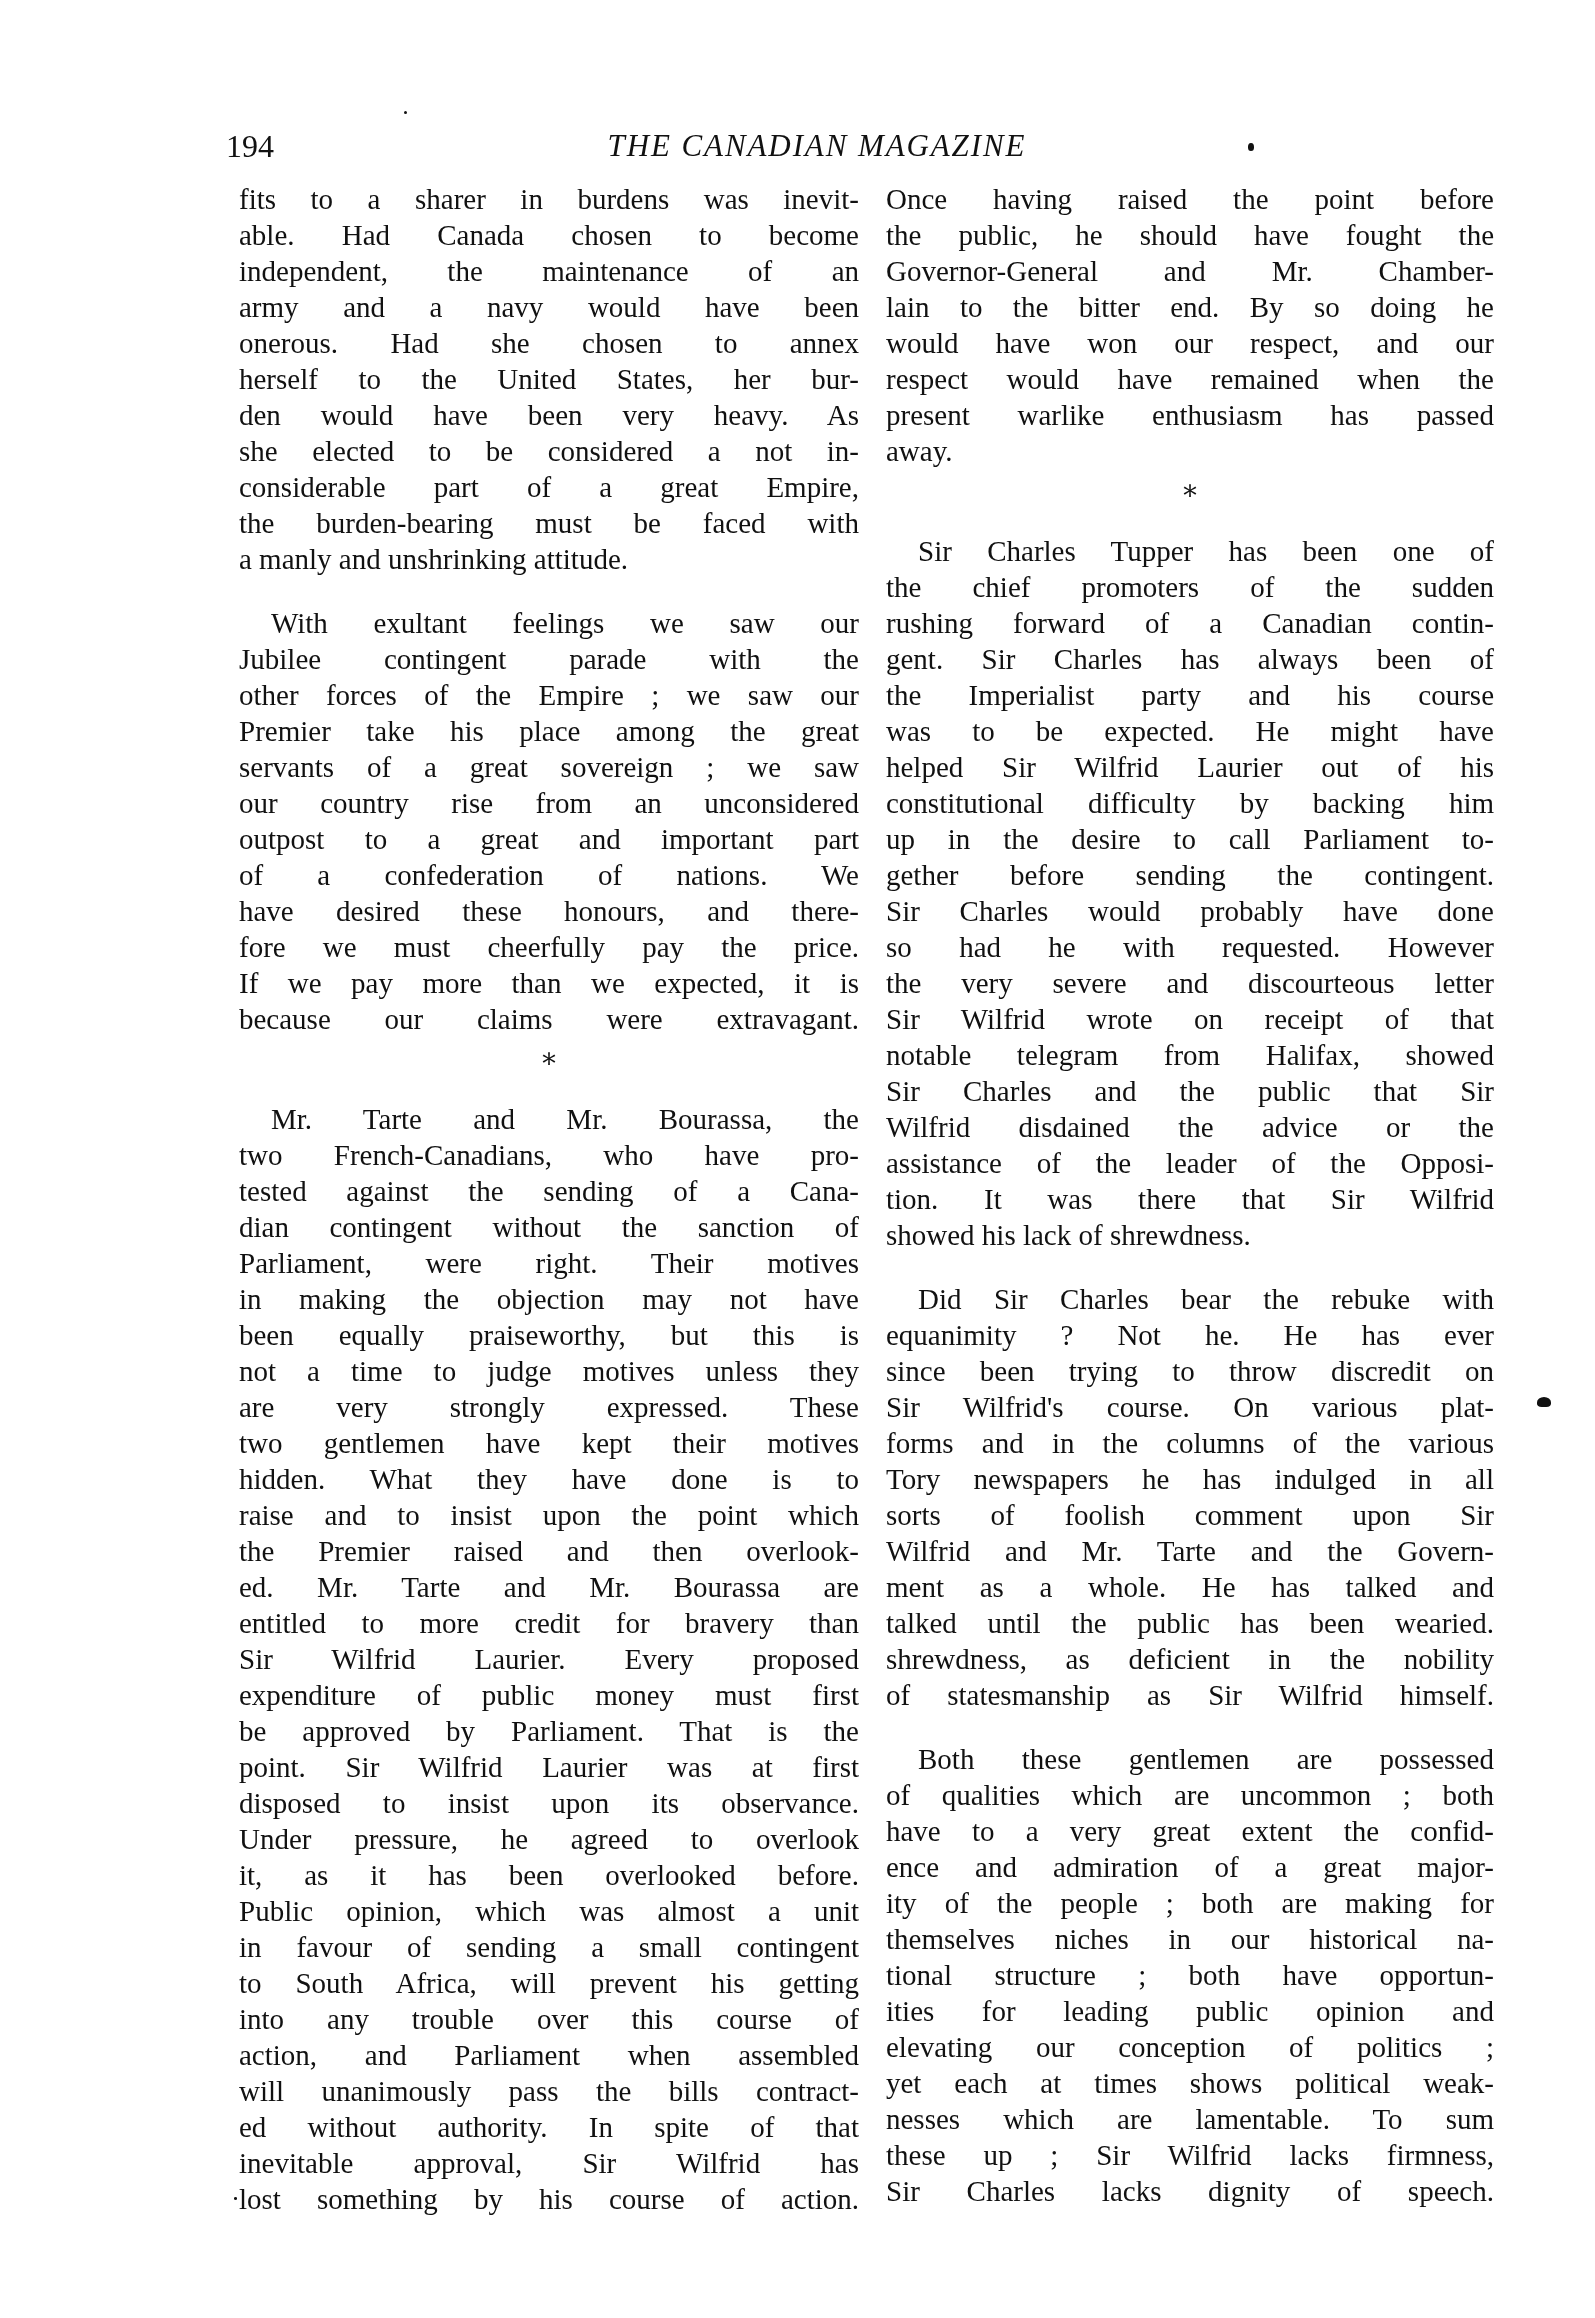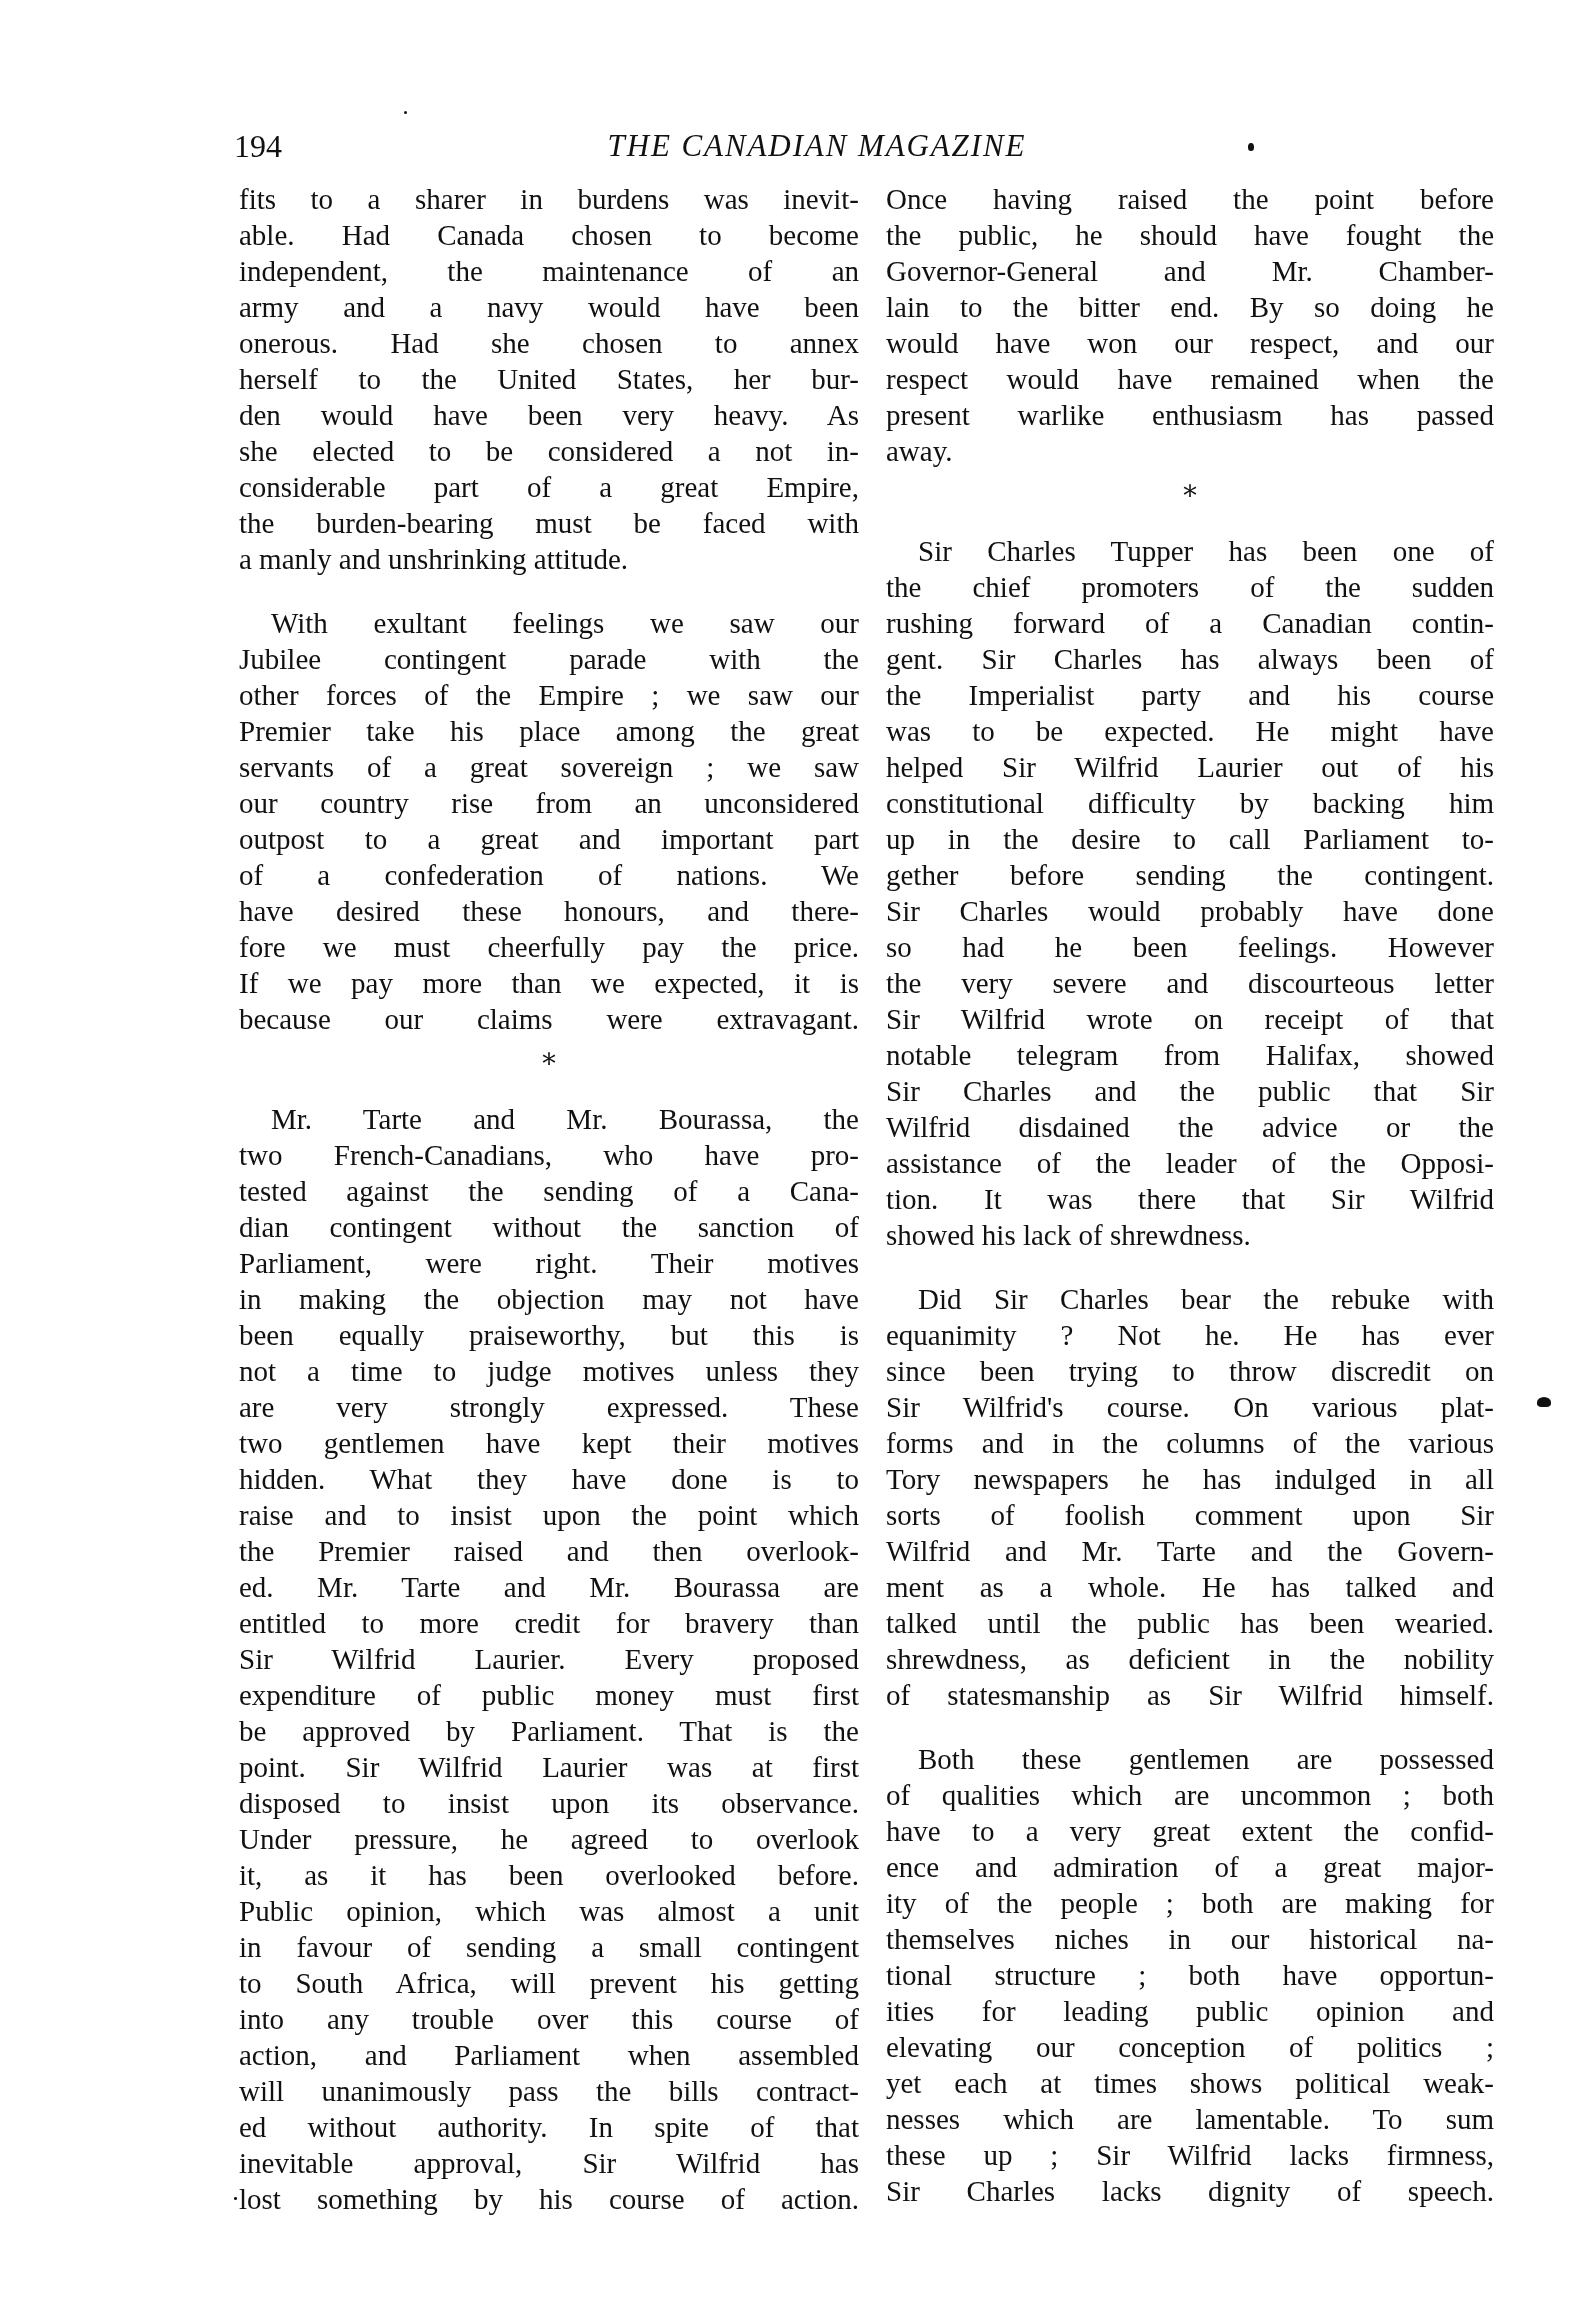--- a/index.html
+++ b/index.html
@@ -1,18 +1,18 @@
 <!DOCTYPE html>
 <html style="font-size:10.3px"><head>
 <meta charset="utf-8">
 <style>
   html, body { margin: 0; padding: 0; background: #ffffff; }
   body { width: 1595px; height: 2319px; position: relative; overflow: hidden;
          font-family: "Liberation Serif", "DejaVu Serif", serif; color: #111111; }
-  .page-number { position: absolute; left: 226px; top: 127px; font-size: 32px; line-height: 39px; margin-left: 8px; }
+  .page-number { position: absolute; left: 226px; top: 127px; font-size: 32px; line-height: 39px; }
   .running-head { position: absolute; left: 0; width: 1595px; top: 126px; text-align: center;
                   font-style: italic; font-size: 31px; letter-spacing: 1.9px; line-height: 39px;
                   padding-left: 39px; box-sizing: border-box; }
   .mark { position: absolute; background: #111; border-radius: 50%; }
   .column { position: absolute; top: 181px; width: 620px; font-size: 29px; line-height: 36px; }
   .col-left { left: 239px; }
   .col-right { left: 886px; width: 608px; }
   .line { display: block; white-space: nowrap; text-align: justify; text-align-last: justify; height: 36px; }
   .line.last { text-align-last: left; }
   .line.indent { padding-left: 32px; margin-top: 28px; }
@@ -100,21 +100,21 @@
     <span class="line">the chief promoters of the sudden</span>
     <span class="line">rushing forward of a Canadian contin-</span>
     <span class="line">gent.  Sir Charles has always been of</span>
     <span class="line">the Imperialist party and his course</span>
     <span class="line">was to be expected.  He might have</span>
     <span class="line">helped Sir Wilfrid Laurier out of his</span>
     <span class="line">constitutional difficulty by backing him</span>
     <span class="line">up in the desire to call Parliament to-</span>
     <span class="line">gether before sending the contingent.</span>
     <span class="line">Sir Charles would probably have done</span>
-    <span class="line">so had he been feelings.  However</span>
+    <span class="line">so had he with requested.  However</span>
     <span class="line">the very severe and discourteous letter</span>
     <span class="line">Sir Wilfrid wrote on receipt of that</span>
     <span class="line">notable telegram from Halifax, showed</span>
     <span class="line">Sir Charles and the public that Sir</span>
     <span class="line">Wilfrid disdained the advice or the</span>
     <span class="line">assistance of the leader of the Opposi-</span>
     <span class="line">tion.  It was there that Sir Wilfrid</span>
     <span class="line last">showed his lack of shrewdness.</span>
     <span class="line indent">Did Sir Charles bear the rebuke with</span>
     <span class="line">equanimity ?  Not he.  He has ever</span>

